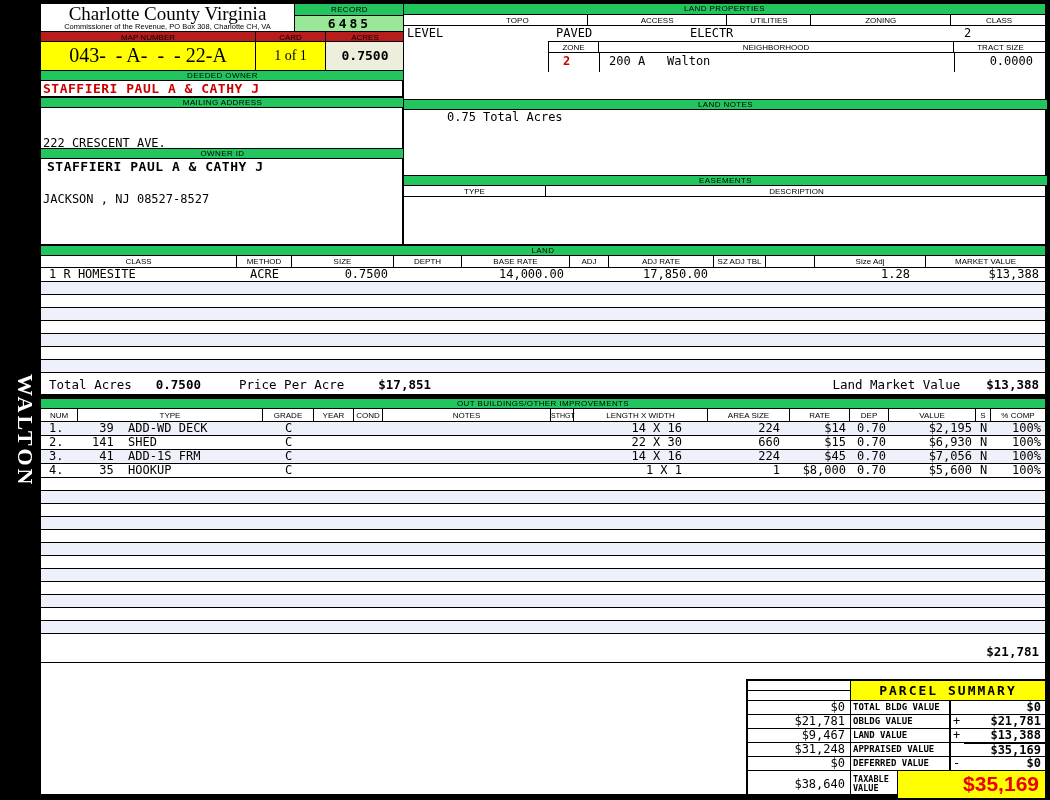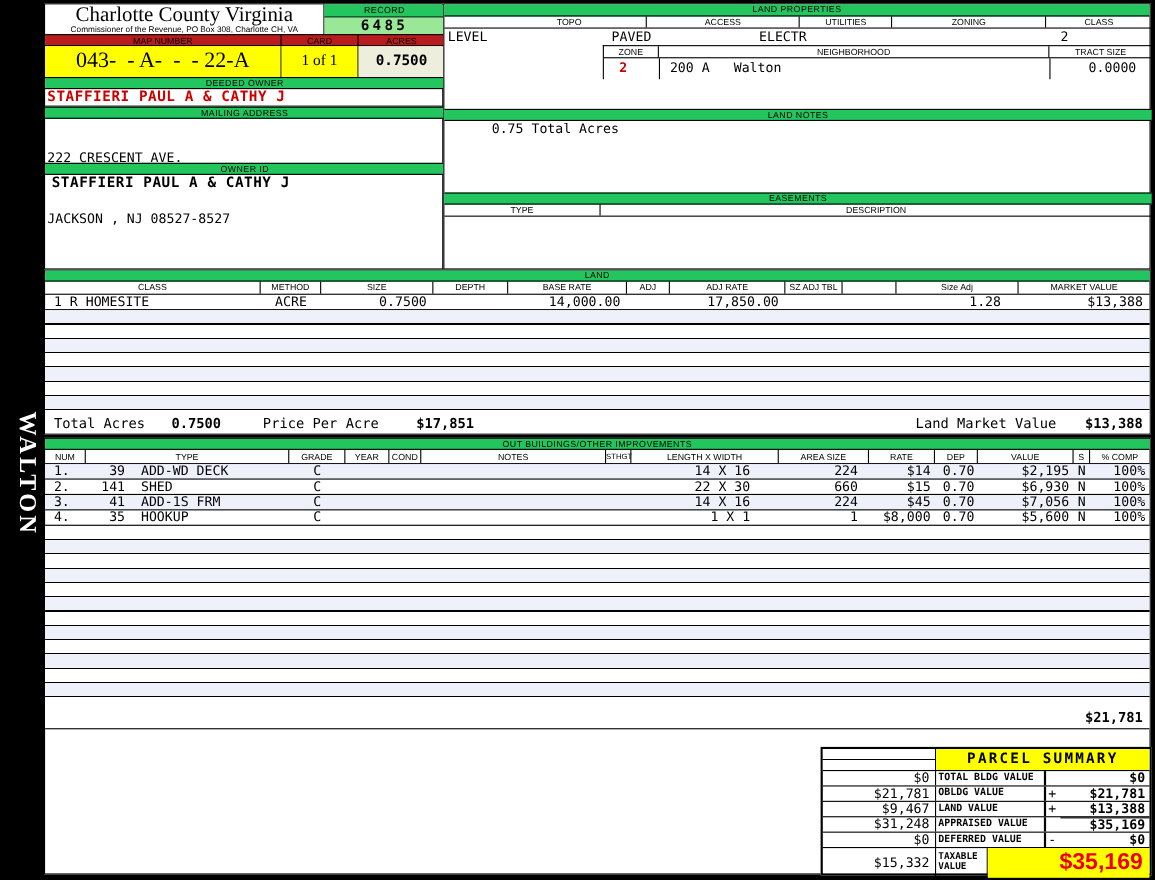--- a/index.html
+++ b/index.html
@@ -305,19 +305,19 @@
             <div class="ps-val mono" style="border-top:1px solid #000;">$35,169</div>
           </div>
           <div class="ps-row">
             <div class="ps-prior mono">$0</div>
             <div class="ps-label">DEFERRED VALUE</div>
             <div class="ps-op mono">-</div>
             <div class="ps-val mono" style="">$0</div>
           </div>
         </div>
       <div class="ps-tax">
-        <div class="ps-prior mono">$15,332</div>
+        <div class="ps-prior mono">$38,640</div>
         <div class="tax-label">TAXABLE VALUE</div>
         <div class="tax-val">$35,169</div>
       </div>
     </div>
   </div>
 </div>
 
 </body></html>

